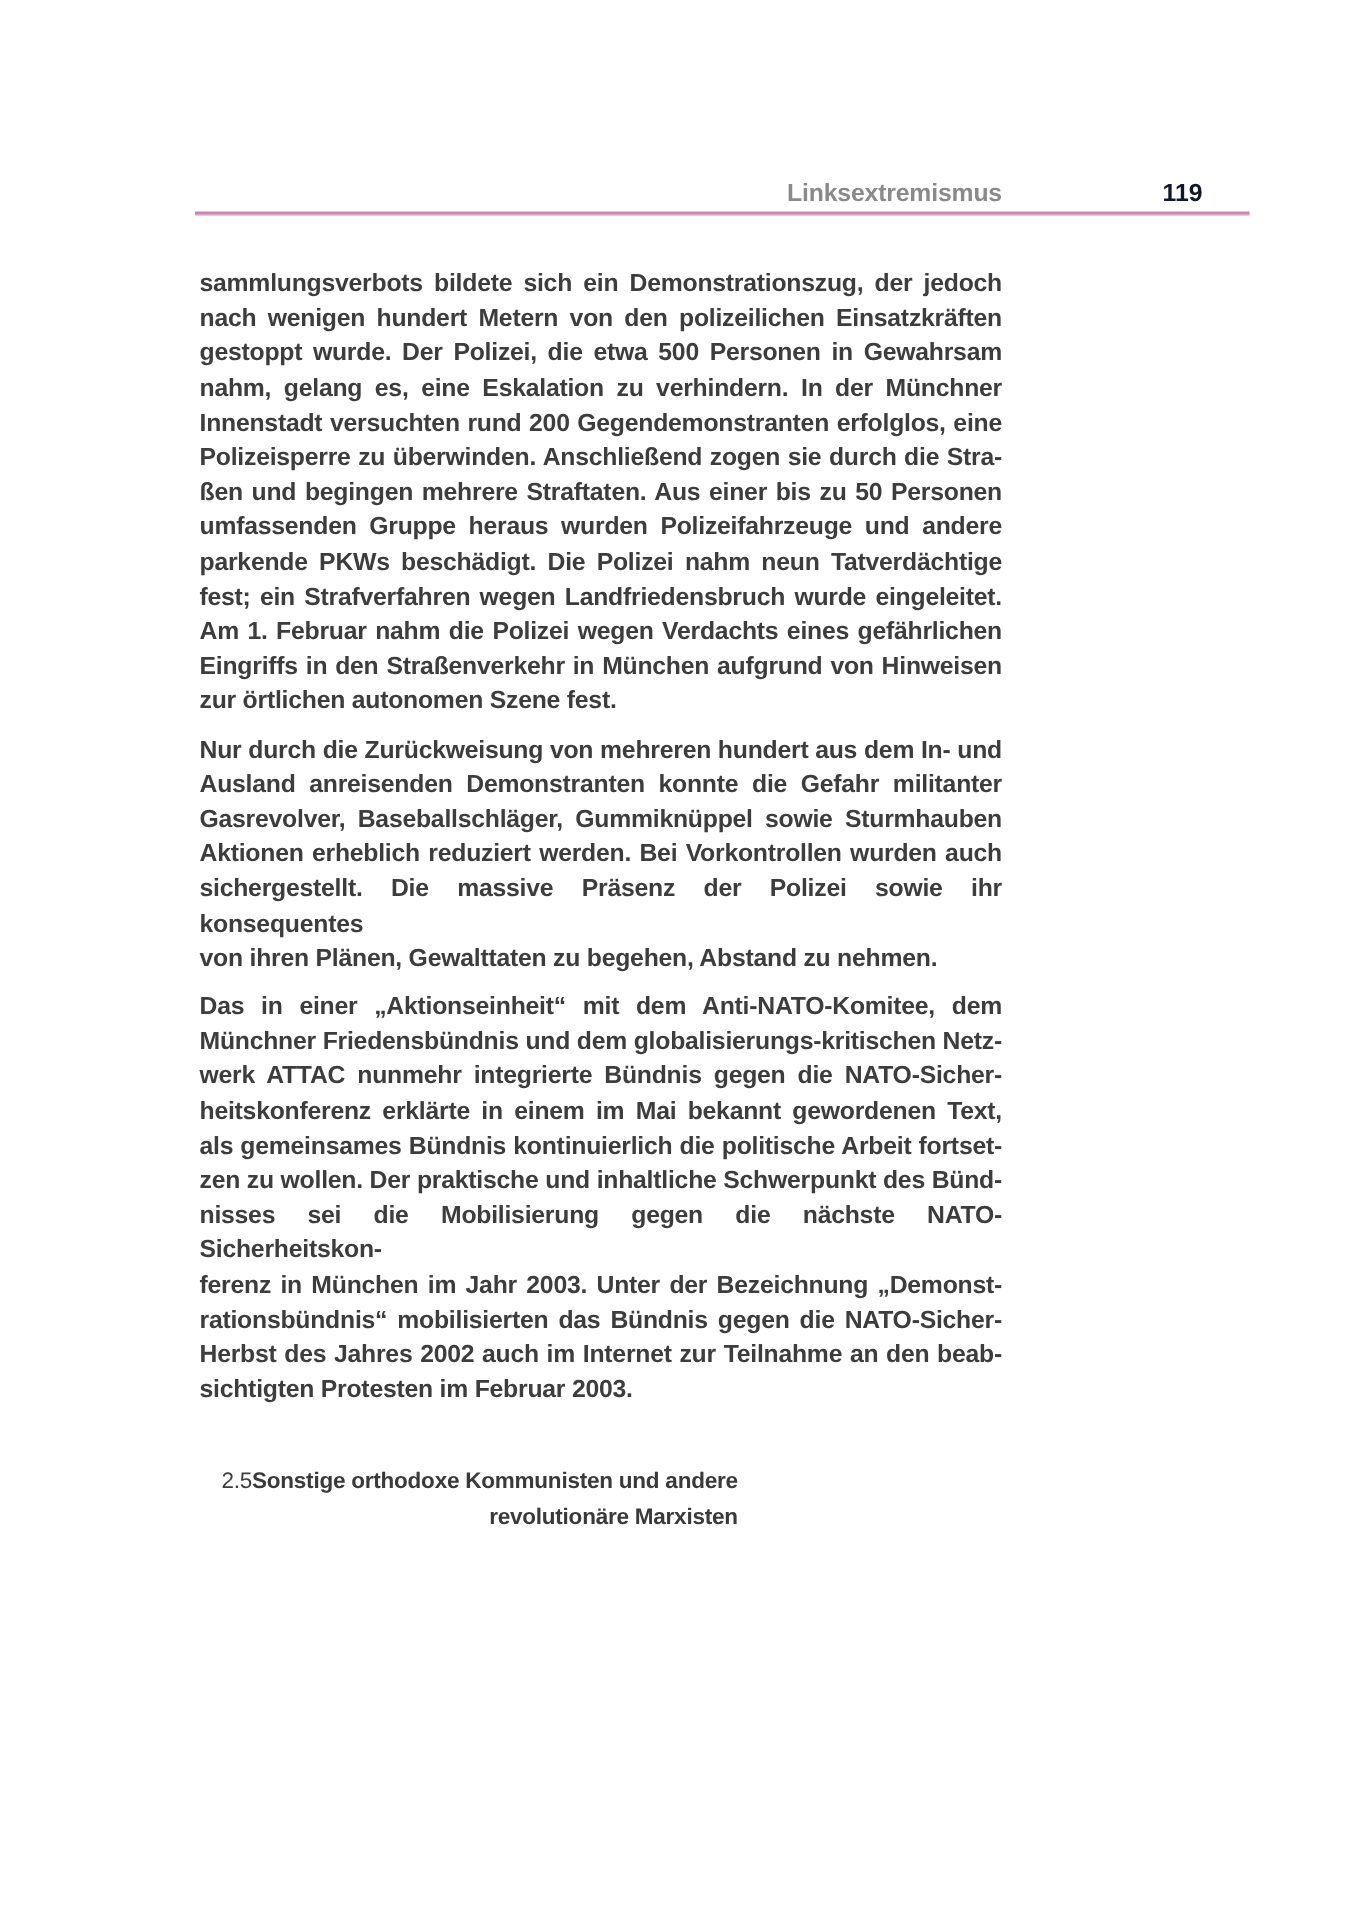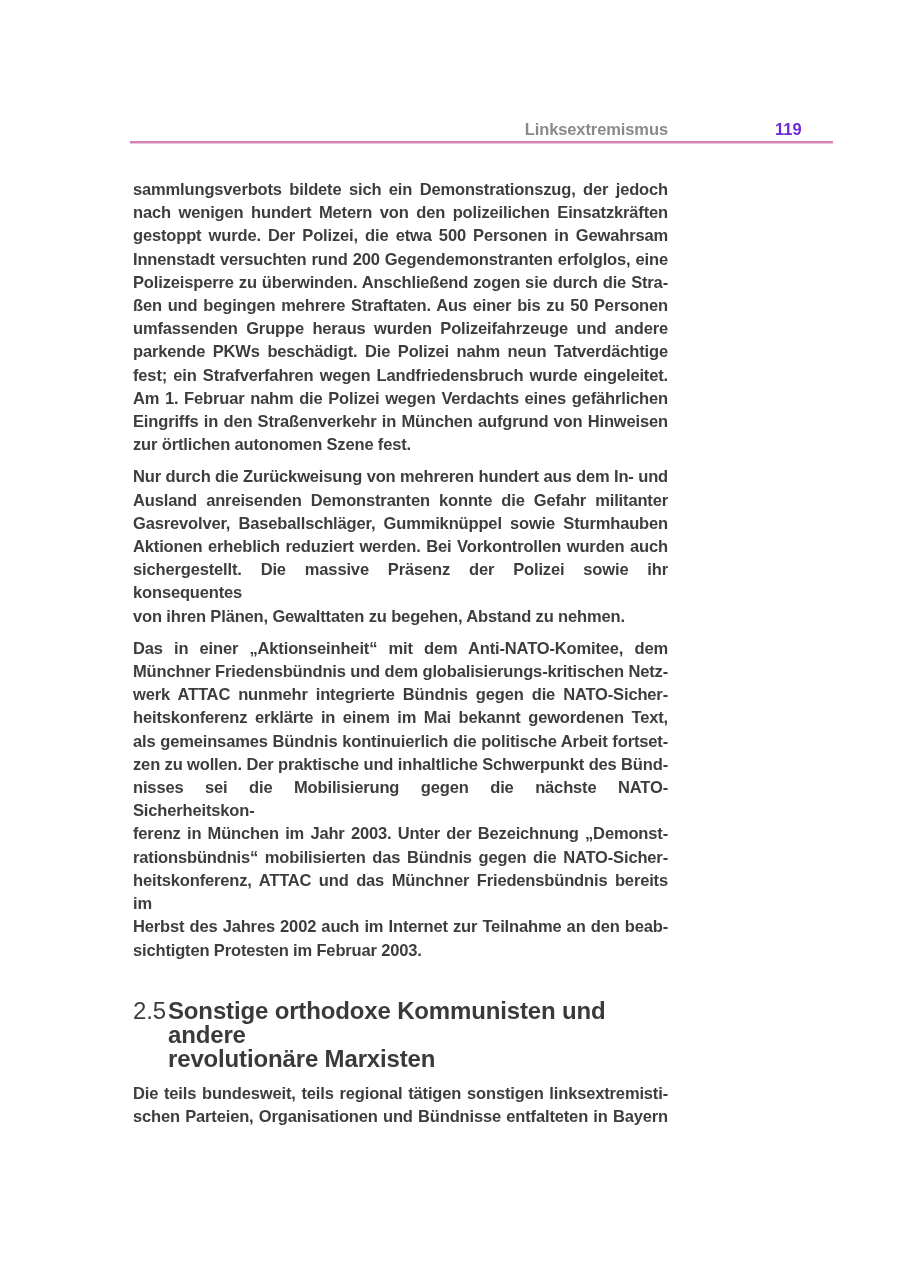--- a/index.html
+++ b/index.html
@@ -22,21 +22,21 @@
     font-weight: 700;
     letter-spacing: -0.1px;
     color: #8a8a8a;
   }
   .page-number {
     position: absolute;
     top: 120px;
     left: 775px;
     font-size: 16.5px;
     font-weight: 700;
-    color: #6d28d9;
+    color: #0f172a;
   }
   .header-rule {
     position: absolute;
     top: 141px;
     left: 130px;
     width: 703px;
     height: 2px;
     background: #d083b6;
     box-shadow: 0 1px 0 #ecc6de;
   }
@@ -53,24 +53,25 @@
   .line {
     display: block;
     text-align: justify;
     text-align-last: justify;
     font-weight: bold;
   }
   .line.lastline { text-align-last: left; }
   .section-heading {
     display: flex;
     margin: 37px 0 11px 0;
-    font-size: 24px;
+    font-size: 15px;
     line-height: 24px;
     font-weight: 700;
     color: #3a3a3a;
+    text-align: right;
   }
   .section-number {
     flex: none;
     width: 35px;
     font-weight: 400;
     color: #3d3d3d;
   }
   .hline { display: block; }
 </style>
 </head>
@@ -84,20 +85,21 @@
 
   <div class="header-rule"></div>
 
   <div class="body-text">
 
     <div>
         <p class="para">
           <span class="line">sammlungsverbots bildete sich ein Demonstrationszug, der jedoch</span>
           <span class="line">nach wenigen hundert Metern von den polizeilichen Einsatzkräften</span>
           <span class="line">gestoppt wurde. Der Polizei, die etwa 500 Personen in Gewahrsam</span>
+          <span class="line">nahm, gelang es, eine Eskalation zu verhindern. In der Münchner</span>
           <span class="line">Innenstadt versuchten rund 200 Gegendemonstranten erfolglos, eine</span>
           <span class="line">Polizeisperre zu überwinden. Anschließend zogen sie durch die Stra-</span>
           <span class="line">ßen und begingen mehrere Straftaten. Aus einer bis zu 50 Personen</span>
           <span class="line">umfassenden Gruppe heraus wurden Polizeifahrzeuge und andere</span>
           <span class="line">parkende PKWs beschädigt. Die Polizei nahm neun Tatverdächtige</span>
           <span class="line">fest; ein Strafverfahren wegen Landfriedensbruch wurde eingeleitet.</span>
           <span class="line">Am 1. Februar nahm die Polizei wegen Verdachts eines gefährlichen</span>
           <span class="line">Eingriffs in den Straßenverkehr in München aufgrund von Hinweisen</span>
           <span class="line lastline">zur örtlichen autonomen Szene fest.</span>
         </p>
@@ -112,36 +114,29 @@
         <p class="para">
           <span class="line">Das in einer „Aktionseinheit“ mit dem Anti-NATO-Komitee, dem</span>
           <span class="line">Münchner Friedensbündnis und dem globalisierungs-kritischen Netz-</span>
           <span class="line">werk ATTAC nunmehr integrierte Bündnis gegen die NATO-Sicher-</span>
           <span class="line">heitskonferenz erklärte in einem im Mai bekannt gewordenen Text,</span>
           <span class="line">als gemeinsames Bündnis kontinuierlich die politische Arbeit fortset-</span>
           <span class="line">zen zu wollen. Der praktische und inhaltliche Schwerpunkt des Bünd-</span>
           <span class="line">nisses sei die Mobilisierung gegen die nächste NATO-Sicherheitskon-</span>
           <span class="line">ferenz in München im Jahr 2003. Unter der Bezeichnung „Demonst-</span>
           <span class="line">rationsbündnis“ mobilisierten das Bündnis gegen die NATO-Sicher-</span>
-          <span class="line">heitskonferenz, ATTAC und das Münchner Friedensbündnis bereits im</span>
           <span class="line">Herbst des Jahres 2002 auch im Internet zur Teilnahme an den beab-</span>
           <span class="line lastline">sichtigten Protesten im Februar 2003.</span>
         </p>
       </div>
 
     <div class="section-heading">
       <span class="section-number">2.5</span>
       <span>
         <span class="hline">Sonstige orthodoxe Kommunisten und andere</span>
         <span class="hline">revolutionäre Marxisten</span>
       </span>
     </div>
 
-    <div>
-        <p class="para">
-          <span class="line">Die teils bundesweit, teils regional tätigen sonstigen linksextremisti-</span>
-          <span class="line">schen Parteien, Organisationen und Bündnisse entfalteten in Bayern</span>
-        </p>
-      </div>
 
   </div>
 
 </div>
 
 </body></html>

